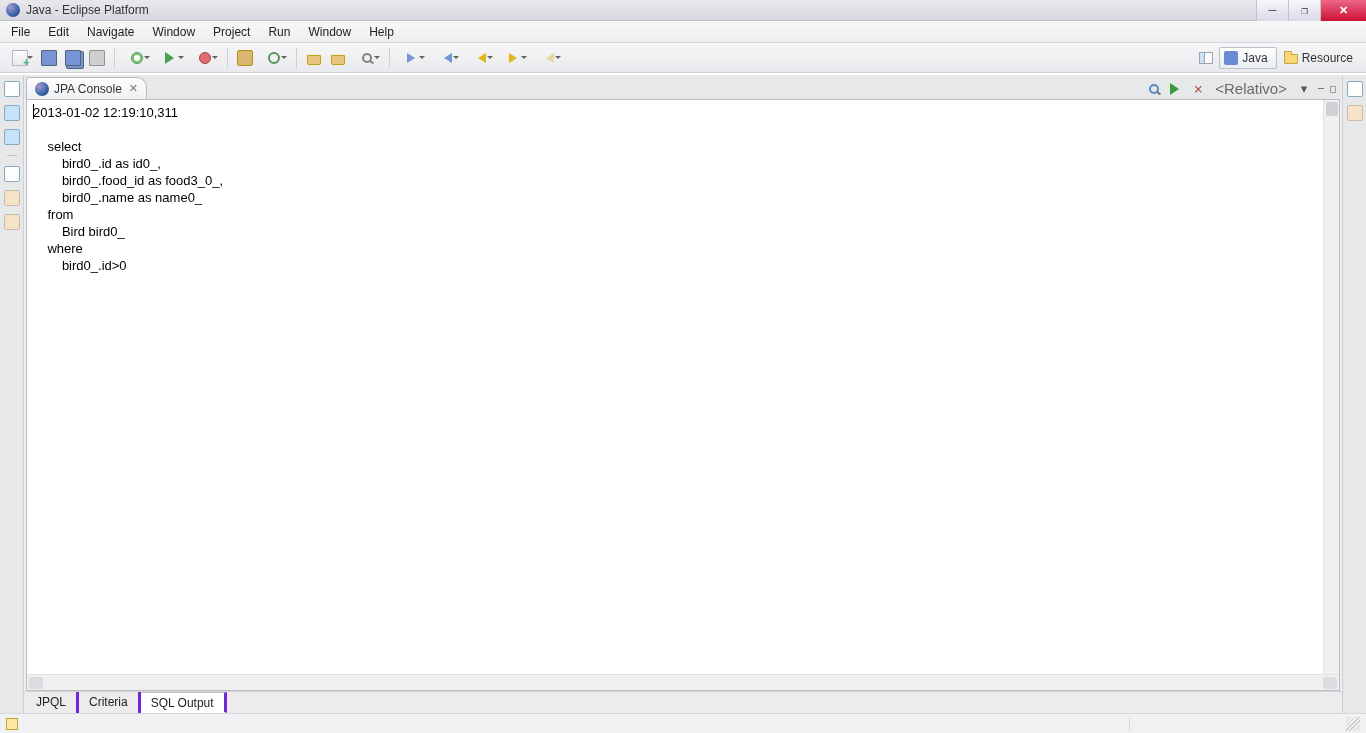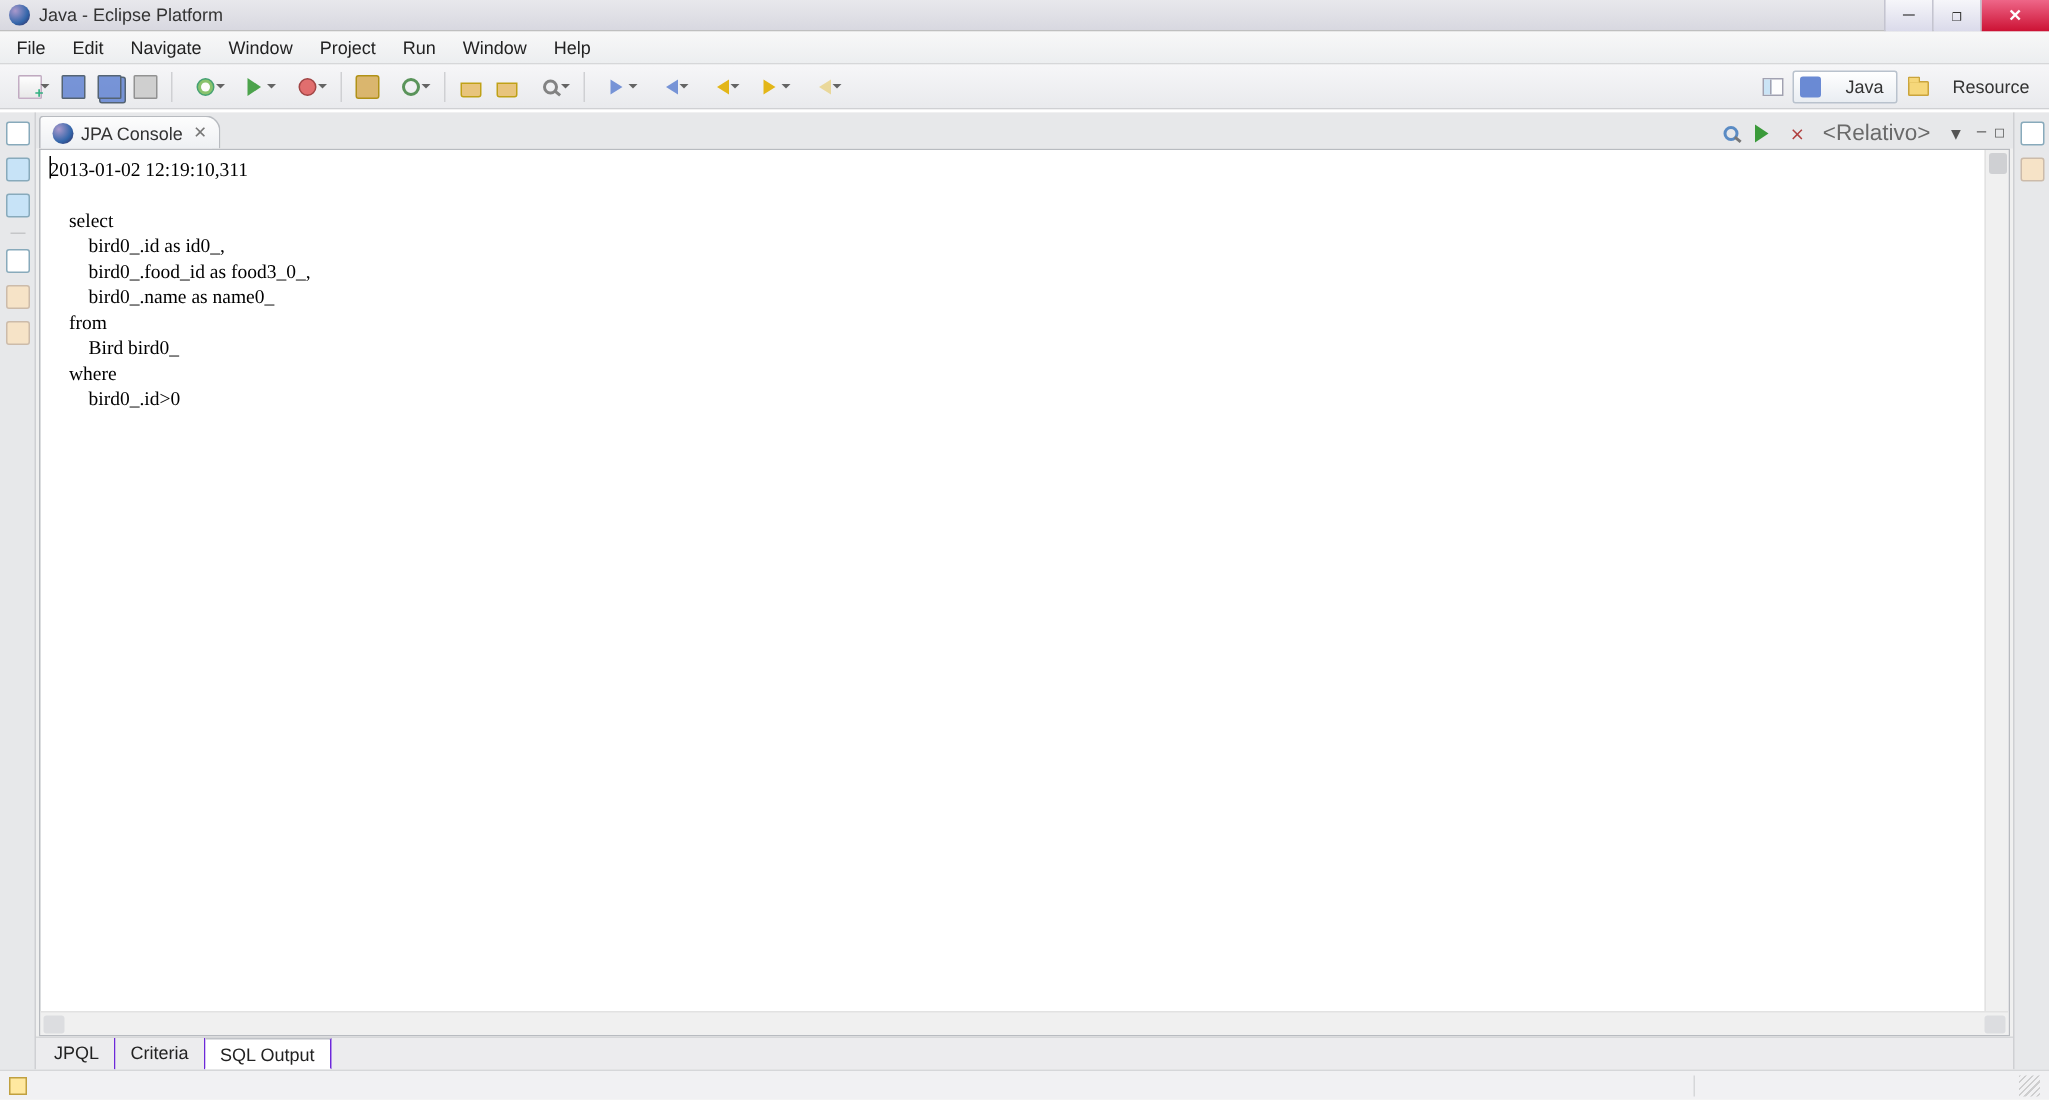--- a/index.html
+++ b/index.html
@@ -23,21 +23,21 @@
 .menubar .menuitem { padding: 3px 9px; color: #222; cursor: default; }
 
 
 .toolbar { height: 30px; background: linear-gradient(#f6f6f8,#e9eaed); border-bottom: 1px solid #cfd0d3; display: flex; align-items: center; padding: 0 4px; gap: 2px; }
 .tbtn { width: 22px; height: 22px; display: flex; align-items: center; justify-content: center; cursor: default; opacity: .9; }
 .tbtn.dd { width: 32px; position: relative; }
 .tbtn.dd::after { content: ""; position: absolute; right: 3px; top: 9px; border: 3px solid transparent; border-top-color: #555; }
 .tsep { width: 1px; height: 20px; background: #cfd0d3; margin: 0 4px; }
 .toolbar .spacer { flex: 1; }
 .perspective { display: flex; align-items: center; gap: 2px; }
-.persp-btn { height: 22px; padding: 0 8px 0 4px; display: flex; align-items: center; gap: 16px; border: 1px solid #b9c2cd; background: linear-gradient(#fff,#e9edf2); border-radius: 2px; color: #333; cursor: default; }
+.persp-btn { height: 22px; padding: 0 8px 0 4px; display: flex; align-items: center; gap: 4px; border: 1px solid #b9c2cd; background: linear-gradient(#fff,#e9edf2); border-radius: 2px; color: #333; cursor: default; }
 .persp-btn.inactive { border-color: transparent; background: transparent; }
 .persp-ico { width: 14px; height: 14px; background: #5a8bc4; border-radius: 2px; }
 
 
 .workbench { flex: 1; display: flex; min-height: 0; border-top: 2px solid #ffffff; }
 .gutter { width: 24px; background: #e7e8ea; border-right: 1px solid #cfd0d3; display: flex; flex-direction: column; align-items: center; padding-top: 6px; gap: 8px; }
 .gutter.right { border-right: none; border-left: 1px solid #cfd0d3; }
 .gicon { width: 16px; height: 16px; background: #c7e3f7; border: 1px solid #8ab; border-radius: 2px; cursor: default; }
 .gicon.alt { background: #f6e3c7; border-color: #cba; }
 .gsep { width: 10px; height: 1px; background: #c5c6c8; margin: 2px 0; }
@@ -51,32 +51,32 @@
 .vtab .vclose { color: #777; font-size: 11px; margin-left: 2px; }
 .viewtabs .spacer { flex: 1; }
 .viewtools { display: flex; align-items: center; gap: 6px; padding: 0 6px 2px 0; color: #555; }
 .vtool { width: 16px; height: 16px; display: flex; align-items: center; justify-content: center; cursor: default; font-size: 13px; }
 .relativ { color: #6a6a6a; font-size: 15px; padding: 0 3px; }
 .mmr { font-family: monospace; font-size: 10px; color: #666; }
 
 
 .editorwrap { flex: 1; border: 1px solid #b8bbc0; background: #fff; display: flex; flex-direction: column; min-height: 0; margin: 0 2px; }
 .editor { flex: 1; overflow: auto; position: relative; }
-.editor pre { font-family: Liberation Serif, serif; font-size: 13px; line-height: 17px; color: #000; padding: 4px 6px; white-space: pre; }
+.editor pre { font-family: Liberation Sans, sans-serif; font-size: 13px; line-height: 17px; color: #000; padding: 4px 6px; white-space: pre; }
 .editor .caret { position: absolute; left: 6px; top: 4px; width: 1px; height: 15px; background: #000; animation: blink 1s step-start infinite; }
 @keyframes blink { 50% { opacity: 0; } }
 .editor .vscroll { position: absolute; right: 0; top: 0; bottom: 0; width: 16px; background: #f0f0f0; border-left: 1px solid #e2e2e2; }
 .editor .vscroll .thumbtop { width: 12px; height: 14px; margin: 2px auto; background: #cfd0d3; border-radius: 2px; }
 .hscroll { height: 16px; background: #f0f0f0; border-top: 1px solid #e2e2e2; display: flex; align-items: center; }
 .hscroll .arrow { width: 14px; height: 12px; margin: 0 2px; background: #dcdde0; border-radius: 2px; }
 .hscroll .track { flex: 1; }
 
 
 .bottomtabs { height: 22px; display: flex; align-items: stretch; background: #ececee; border-top: 1px solid #d6d7d9; padding-left: 2px; }
-.btab { padding: 3px 10px; color: #222; border-right: 1px solid #6d28d9; cursor: default; background: #ececee; }
+.btab { padding: 3px 10px; color: #222; border-right: 3px solid #6d28d9; cursor: default; background: #ececee; }
 .btab.active { background: #fff; border-top: 1px solid #bfc2c7; border-bottom: 1px solid #fff; }
 
 
 .statusbar { height: 20px; background: #f1f1f3; border-top: 1px solid #d6d7d9; display: flex; align-items: center; padding: 0 6px; gap: 8px; }
 .statusbar .sico { width: 12px; height: 12px; border: 1px solid #c0a040; background: #ffe8a0; }
 .statusbar .ssep { flex: 1; }
 .statusbar .sgrip { width: 14px; height: 14px; opacity: .4; background: repeating-linear-gradient(135deg,#999 0 1px,transparent 1px 3px); }
 
 
 .glyph { width: 16px; height: 16px; display: block; }

